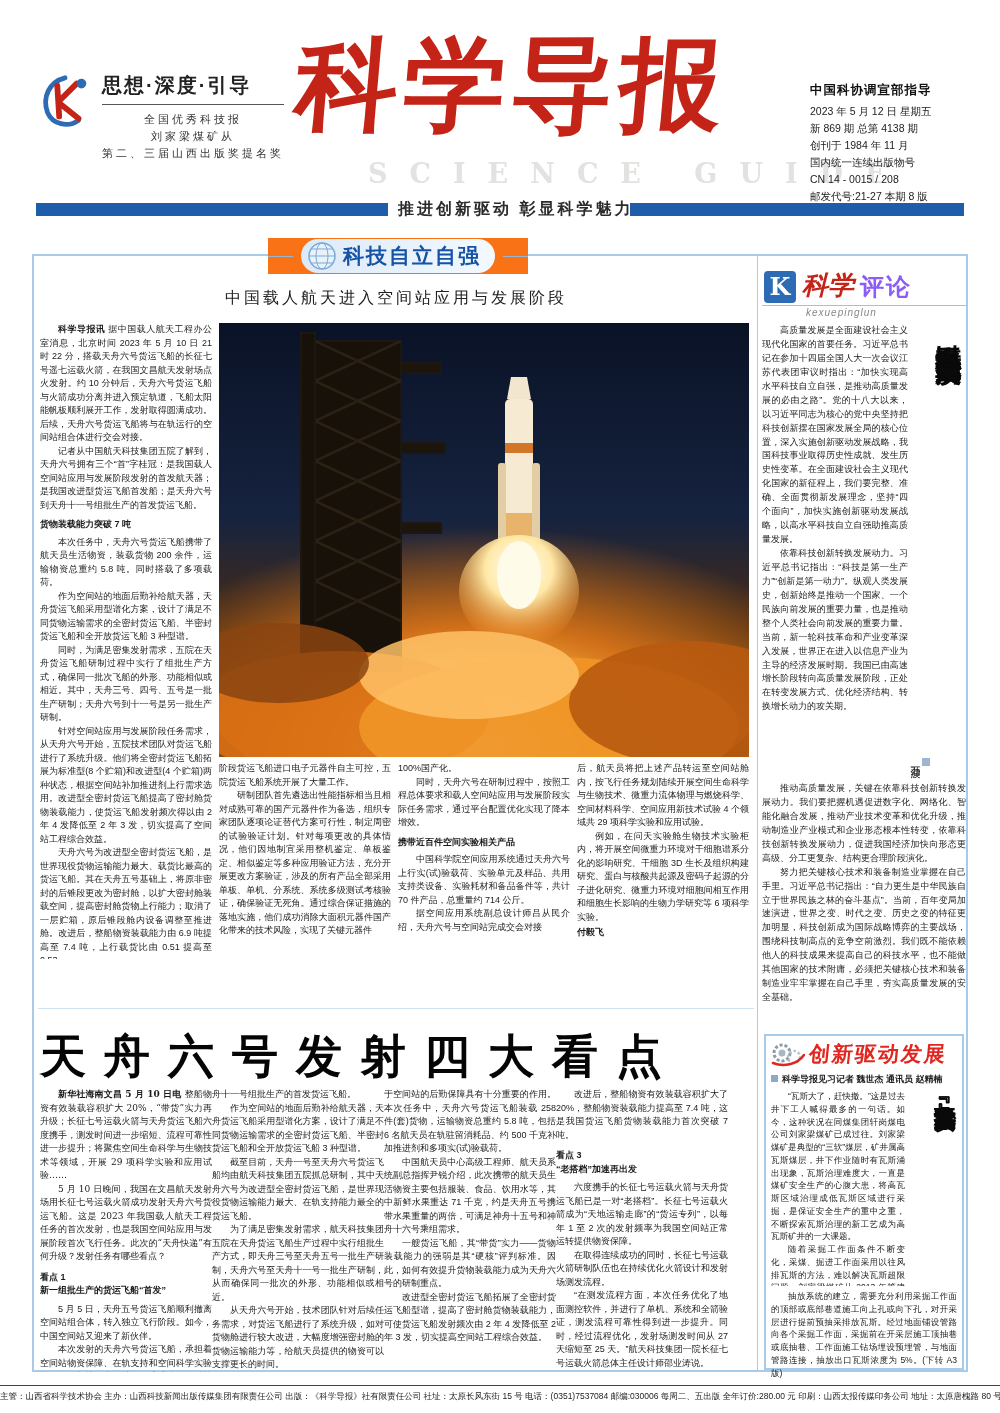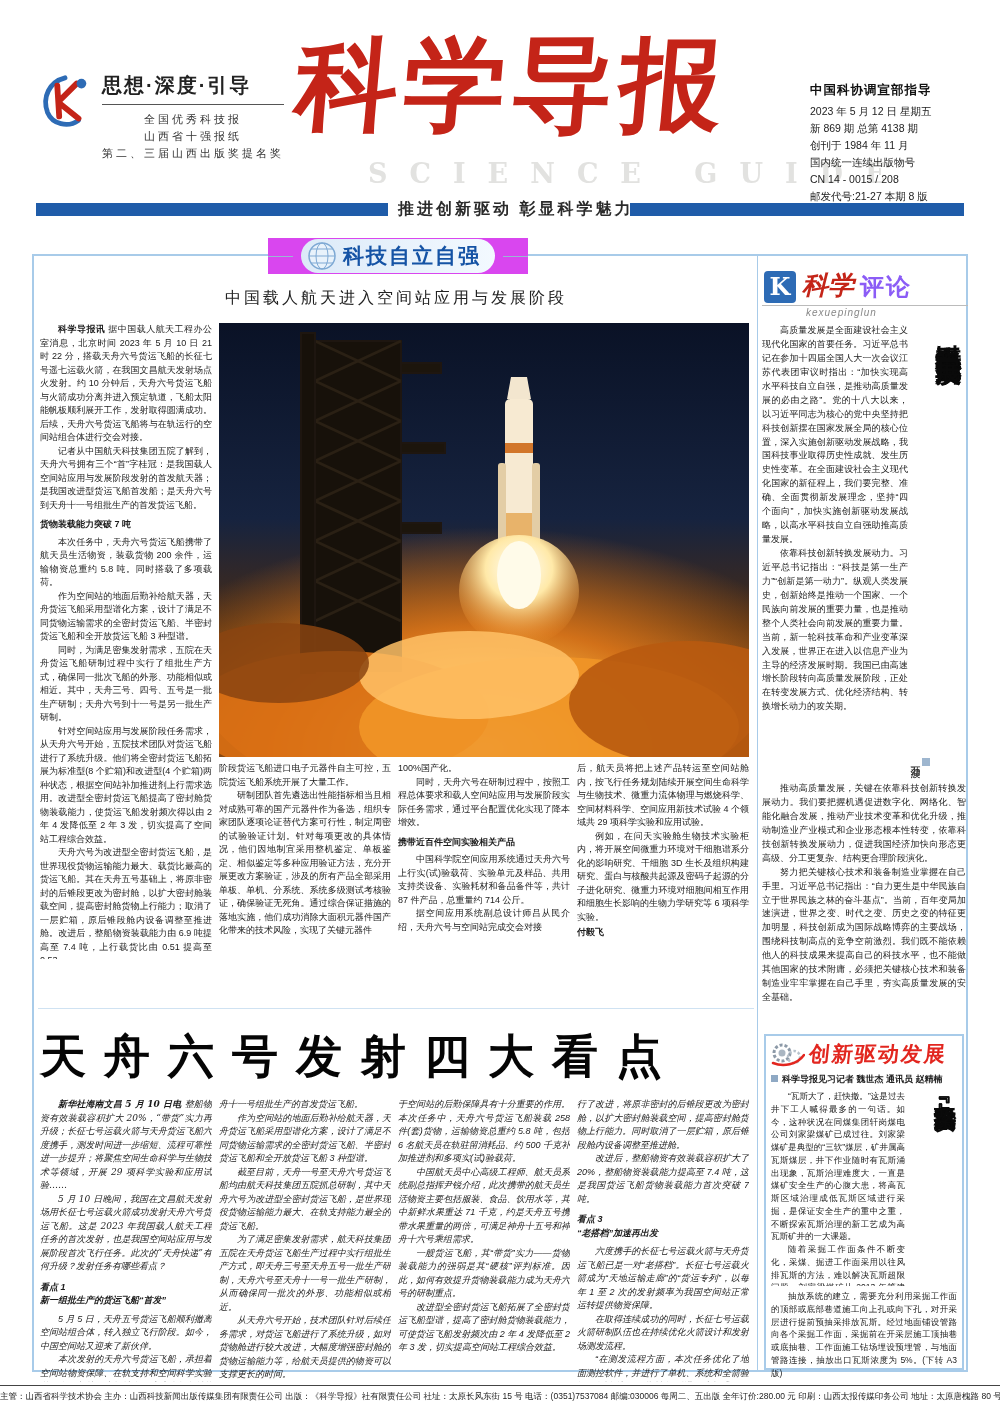--- a/index.html
+++ b/index.html
@@ -45,21 +45,21 @@
   
   #mainbox {
     position:absolute; left:32px; top:254px; width:936px; height:1118px;
     border:2px solid #a8cbe9;
   }
   #vdivider { position:absolute; left:723px; top:0; width:1px; height:100%; background:#a8cbe9; }
 
   
   #lead-badge {
     position:absolute; left:234px; top:-18px; width:260px; height:36px;
-    background:#d946ef; display:flex; align-items:center; justify-content:center; gap:8px;
+    background:#f97316; display:flex; align-items:center; justify-content:center; gap:8px;
   }
   .badge-pill {
     display:flex; align-items:center; gap:6px; padding:2px 14px 2px 6px;
     background:linear-gradient(90deg,#dceaf8,#f3f9ff); border-radius:18px;
   }
   .badge-globe { width:30px; height:30px; }
   .badge-text { font-size:21px; font-weight:900; color:#1553a5; letter-spacing:2px; white-space:nowrap; }
   .badge-line { width:30px; height:1px; background:#9ab6d2; }
 
   
@@ -87,21 +87,21 @@
     white-space:pre-line; line-height:1.5; }
   .t-byline { text-align:right; font-weight:bold; padding-right:4px; margin-top:2px; }
   .t-lede { text-indent:2em; font-family:"DejaVu Serif","Liberation Serif",serif; }
 
   
   #feature-area { position:absolute; left:4px; top:752px; width:716px; border-top:1px solid #cfe2f2; padding-top:17px; }
   .feature-headline {
     font-size:46px; font-weight:900; color:#050505; letter-spacing:18px;
     white-space:nowrap; padding-left:2px;
   }
-  .feature-cols { display:flex; gap:7px; margin-top:10px; padding:0 2px;font-style:italic; }
+  .feature-cols { display:flex; padding:0 2px; }
   .feature-cols .col { height:284px; }
 
   
   #rightcol { position:absolute; left:728px; top:0; width:206px; height:100%; }
   .comment-logo { display:flex; align-items:flex-end; gap:6px; padding:12px 2px 2px 2px;
     border-bottom:1px solid #bbb; position:relative; }
   .k-box { width:32px; height:32px; background:#2d6bb5; border-radius:4px; color:#fff;
     font-family:"DejaVu Serif",serif; font-weight:bold; font-size:24px; text-align:center; line-height:32px; }
   .logo-cn1 { font-family:"DejaVu Serif",serif; font-style:italic; font-weight:bold; font-size:26px; color:#c42418; }
   .logo-cn2 { font-weight:900; font-size:24px; color:#8b5cf6; letter-spacing:2px; }
@@ -159,21 +159,21 @@
         <svg class="brand-logo" viewBox="0 0 60 60">
           <path d="M30 6 C14 10 6 26 12 42 C17 54 33 58 44 50" fill="none" stroke="#2d6bb5" stroke-width="5" stroke-linecap="round"></path>
           <path d="M22 14 L24 46 M24 30 L42 12 M24 32 L44 48" stroke="#c42418" stroke-width="6" stroke-linecap="round" fill="none"></path>
           <circle cx="47" cy="12" r="5" fill="#2d6bb5"></circle>
         </svg>
         <div>
           <div class="slogan-main">思想·深度·引导</div>
           <div class="award-lines">
 
           <div>全国优秀科技报</div>
-              <div>山西省十强报纸</div>
+              <div>刘家梁煤矿从</div>
               <div>第二、三届山西出版奖提名奖</div>
             </div>
         </div>
       </div>
     </div>
 
     <div class="paper-title-en">SCIENCE  GUIDE</div>
     <div class="paper-title">科学导报</div>
 
     <div class="mast-right">
@@ -286,21 +286,21 @@
             <div class="col">
 
             <p class="t-para2"><span>阶段货运飞船进口电子元器件自主可控，五院货运飞船系统开展了大量工作。</span></p>
                 <p class="t-para"><span>研制团队首先遴选出性能指标相当且相对成熟可靠的国产元器件作为备选，组织专家团队逐项论证替代方案可行性，制定周密的试验验证计划。针对每项更改的具体情况，他们因地制宜采用整机鉴定、单板鉴定、相似鉴定等多种应用验证方法，充分开展更改方案验证，涉及的所有产品全部采用单板、单机、分系统、系统多级测试考核验证，确保验证无死角。通过综合保证措施的落地实施，他们成功消除大面积元器件国产化带来的技术风险，实现了关键元器件</span></p>
               </div>
             <div class="col">
 
             <p class="t-para2"><span>100%国产化。</span></p>
                 <p class="t-para"><span>同时，天舟六号在研制过程中，按照工程总体要求和载人空间站应用与发展阶段实际任务需求，通过平台配置优化实现了降本增效。</span></p>
                 <p class="t-subhead"><span>携带近百件空间实验相关产品</span></p>
-                <p class="t-para"><span>中国科学院空间应用系统通过天舟六号上行实(试)验载荷、实验单元及样品、共用支持类设备、实验耗材和备品备件等，共计 87 件产品，总重量约 714 公斤。</span></p>
+                <p class="t-para"><span>中国科学院空间应用系统通过天舟六号上行实(试)验载荷、实验单元及样品、共用支持类设备、实验耗材和备品备件等，共计 70 件产品，总重量约 714 公斤。</span></p>
                 <p class="t-para"><span>据空间应用系统副总设计师吕从民介绍，天舟六号与空间站完成交会对接</span></p>
               </div>
             <div class="col">
 
             <p class="t-para2"><span>后，航天员将把上述产品转运至空间站舱内，按飞行任务规划陆续开展空间生命科学与生物技术、微重力流体物理与燃烧科学、空间材料科学、空间应用新技术试验 4 个领域共 29 项科学实验和应用试验。</span></p>
                 <p class="t-para"><span>例如，在问天实验舱生物技术实验柜内，将开展空间微重力环境对干细胞谱系分化的影响研究、干细胞 3D 生长及组织构建研究、蛋白与核酸共起源及密码子起源的分子进化研究、微重力环境对细胞间相互作用和细胞生长影响的生物力学研究等 6 项科学实验。</span></p>
                 <p class="t-byline"><span>付毅飞</span></p>
               </div>
           </div>
         </div>
@@ -329,21 +329,20 @@
           </div>
         <div class="col">
 
         <p class="t-para2"><span>于空间站的后勤保障具有十分重要的作用。本次任务中，天舟六号货运飞船装载 258 件(套)货物，运输物资总重约 5.8 吨，包括 6 名航天员在轨驻留消耗品、约 500 千克补加推进剂和多项实(试)验载荷。</span></p>
             <p class="t-para"><span>中国航天员中心高级工程师、航天员系统副总指挥尹锐介绍，此次携带的航天员生活物资主要包括服装、食品、饮用水等，其中新鲜水果重达 71 千克，约是天舟五号携带水果重量的两倍，可满足神舟十五号和神舟十六号乘组需求。</span></p>
             <p class="t-para"><span>一艘货运飞船，其“带货”实力——货物装载能力的强弱是其“硬核”评判标准。因此，如何有效提升货物装载能力成为天舟六号的研制重点。</span></p>
             <p class="t-para"><span>改进型全密封货运飞船拓展了全密封货运飞船型谱，提高了密封舱货物装载能力，可使货运飞船发射频次由 2 年 4 发降低至 2 年 3 发，切实提高空间站工程综合效益。</span></p>
           </div>
         <div class="col">
 
-        <p class="t-para2"><span>行了改进，将原非密封的后锥段更改为密封舱，以扩大密封舱装载空间，提高密封舱货物上行能力。同时取消了一层贮箱，原后锥段舱内设备调整至推进舱。</span></p>
             <p class="t-para"><span>改进后，整船物资有效装载容积扩大了 20%，整船物资装载能力提高至 7.4 吨，这是我国货运飞船货物装载能力首次突破 7 吨。</span></p>
             <p class="t-subhead2"><span>看点 3
 “老搭档”加速再出发</span></p>
             <p class="t-para"><span>六度携手的长征七号运载火箭与天舟货运飞船已是一对“老搭档”。长征七号运载火箭成为“天地运输走廊”的“货运专列”，以每年 1 至 2 次的发射频率为我国空间站正常运转提供物资保障。</span></p>
             <p class="t-para"><span>在取得连续成功的同时，长征七号运载火箭研制队伍也在持续优化火箭设计和发射场测发流程。</span></p>
             <p class="t-para"><span>“在测发流程方面，本次任务优化了地面测控软件，并进行了单机、系统和全箭验证，测发流程可靠性得到进一步提升。同时，经过流程优化，发射场测发时间从 27 天缩短至 25 天。”航天科技集团一院长征七号运载火箭总体主任设计师邵业涛说。</span></p>
           </div>
       </div>
     </div>
 

